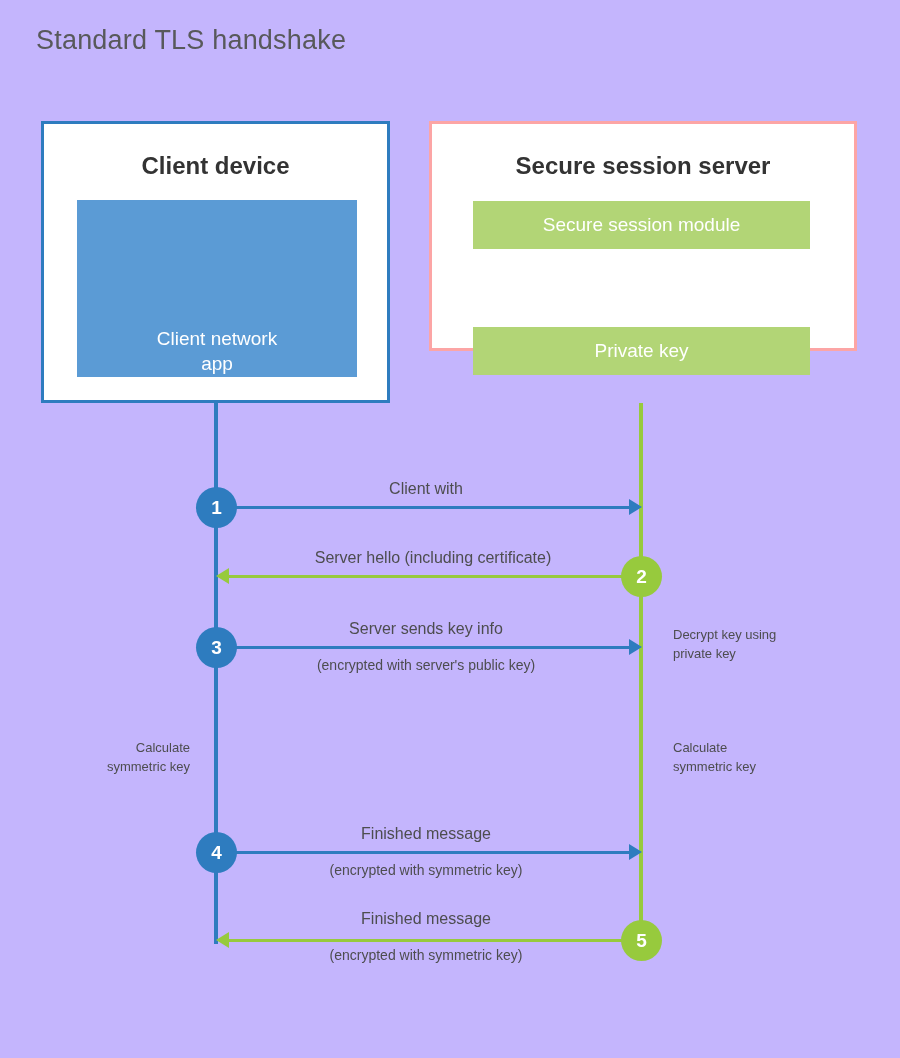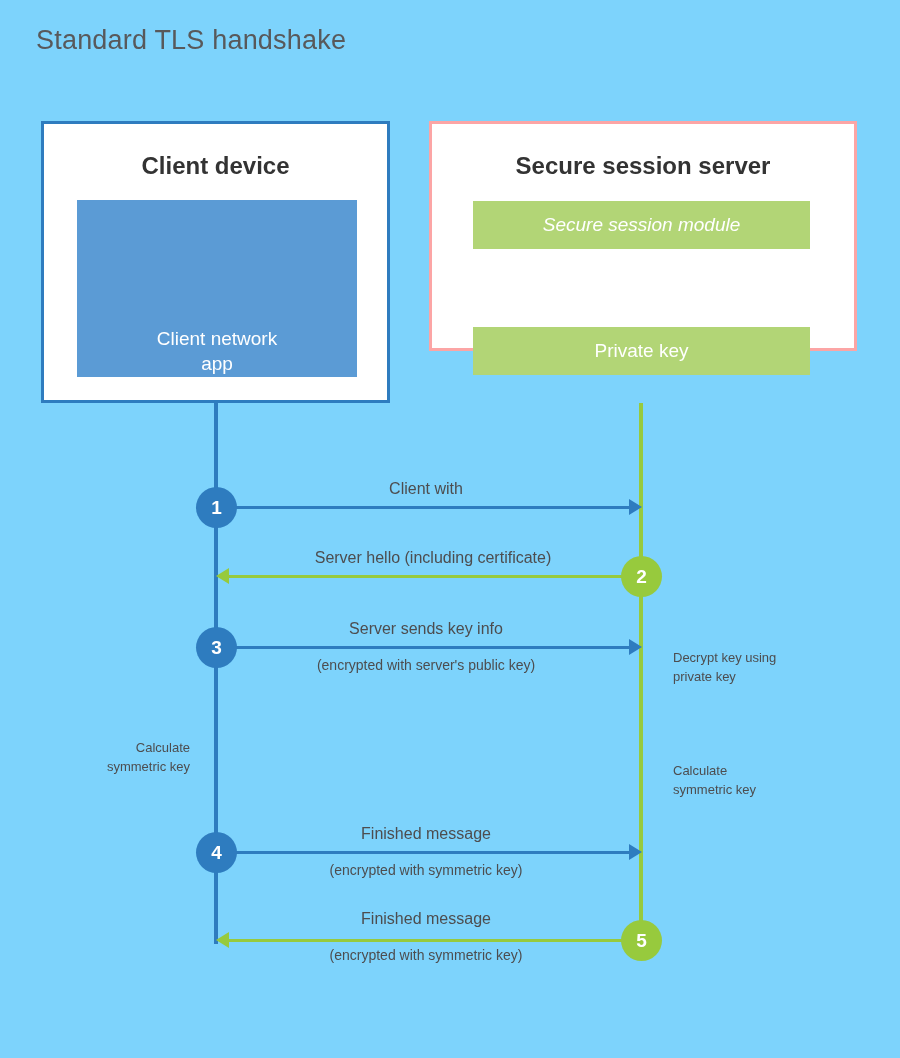--- a/index.html
+++ b/index.html
@@ -8,21 +8,21 @@
     background: #ffffff;
   }
   body {
     font-family: "Liberation Sans", sans-serif;
     -webkit-font-smoothing: antialiased;
   }
   #stage {
     position: relative;
     width: 900px;
     height: 1058px;
-    background: #7dd3fc;
+    background: #c4b5fd;
     overflow: hidden;
   }
 
   
   .page-title {
     position: absolute;
     left: 36px;
     top: 25px;
     font-size: 27px;
     font-weight: 300;
@@ -87,21 +87,21 @@
   .server-bar {
     position: absolute;
     left: 41px;
     width: 337px;
     height: 48px;
     background: #b2d576;
     display: flex;
     align-items: center;
     justify-content: center;
   }
-  .server-bar.b0 { top: 77px; font-style: italic; }
+  .server-bar.b0 { top: 77px; }
   .server-bar.b1 { top: 140px; }
   .server-bar.b2 { top: 203px; }
   .server-bar-label {
     color: #ffffff;
     font-size: 19px;
     font-weight: 400;
     white-space: nowrap;
   }
 
   
@@ -174,21 +174,21 @@
 
   
   .annotation {
     position: absolute;
     color: #4d4d4f;
     font-size: 13px;
     line-height: 1.45;
     white-space: pre-line;
   }
   .annotation.right-align { text-align: right; }
-  .annotation.left-align { text-align: left; margin-top: 23px; }
+  .annotation.left-align { text-align: left; }
 </style>
 </head>
 <body>
 
 <div id="stage">
 
   <div class="page-title">Standard TLS handshake</div>
 
   <div class="party-box client">
     <div class="party-title">Client device</div>

